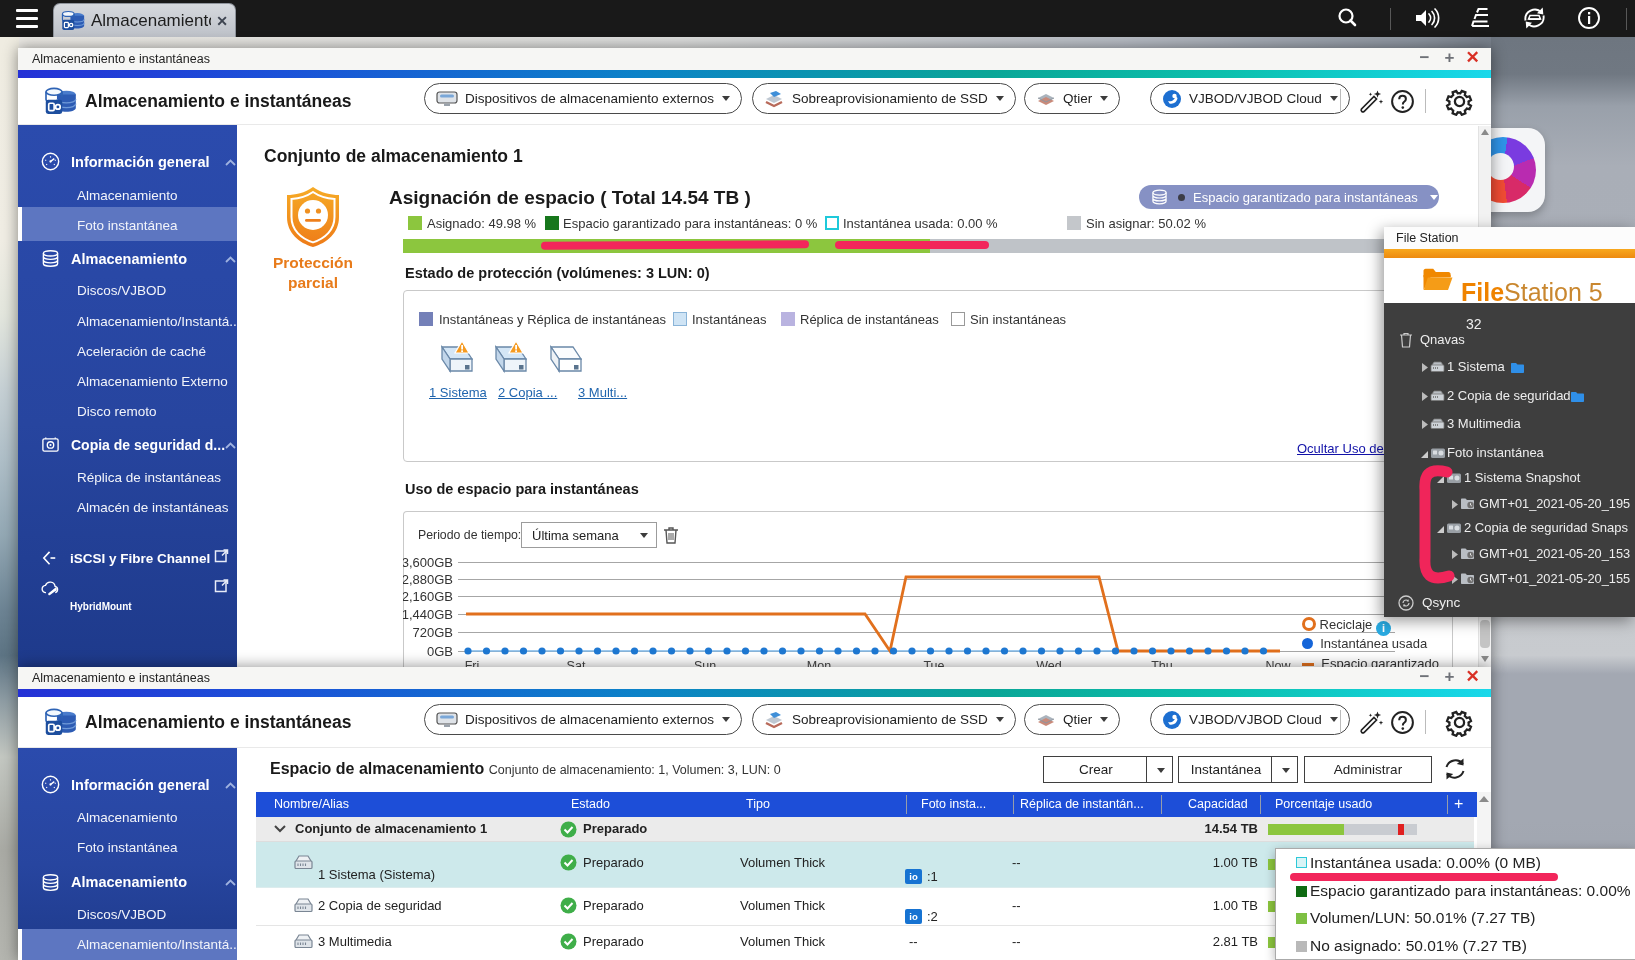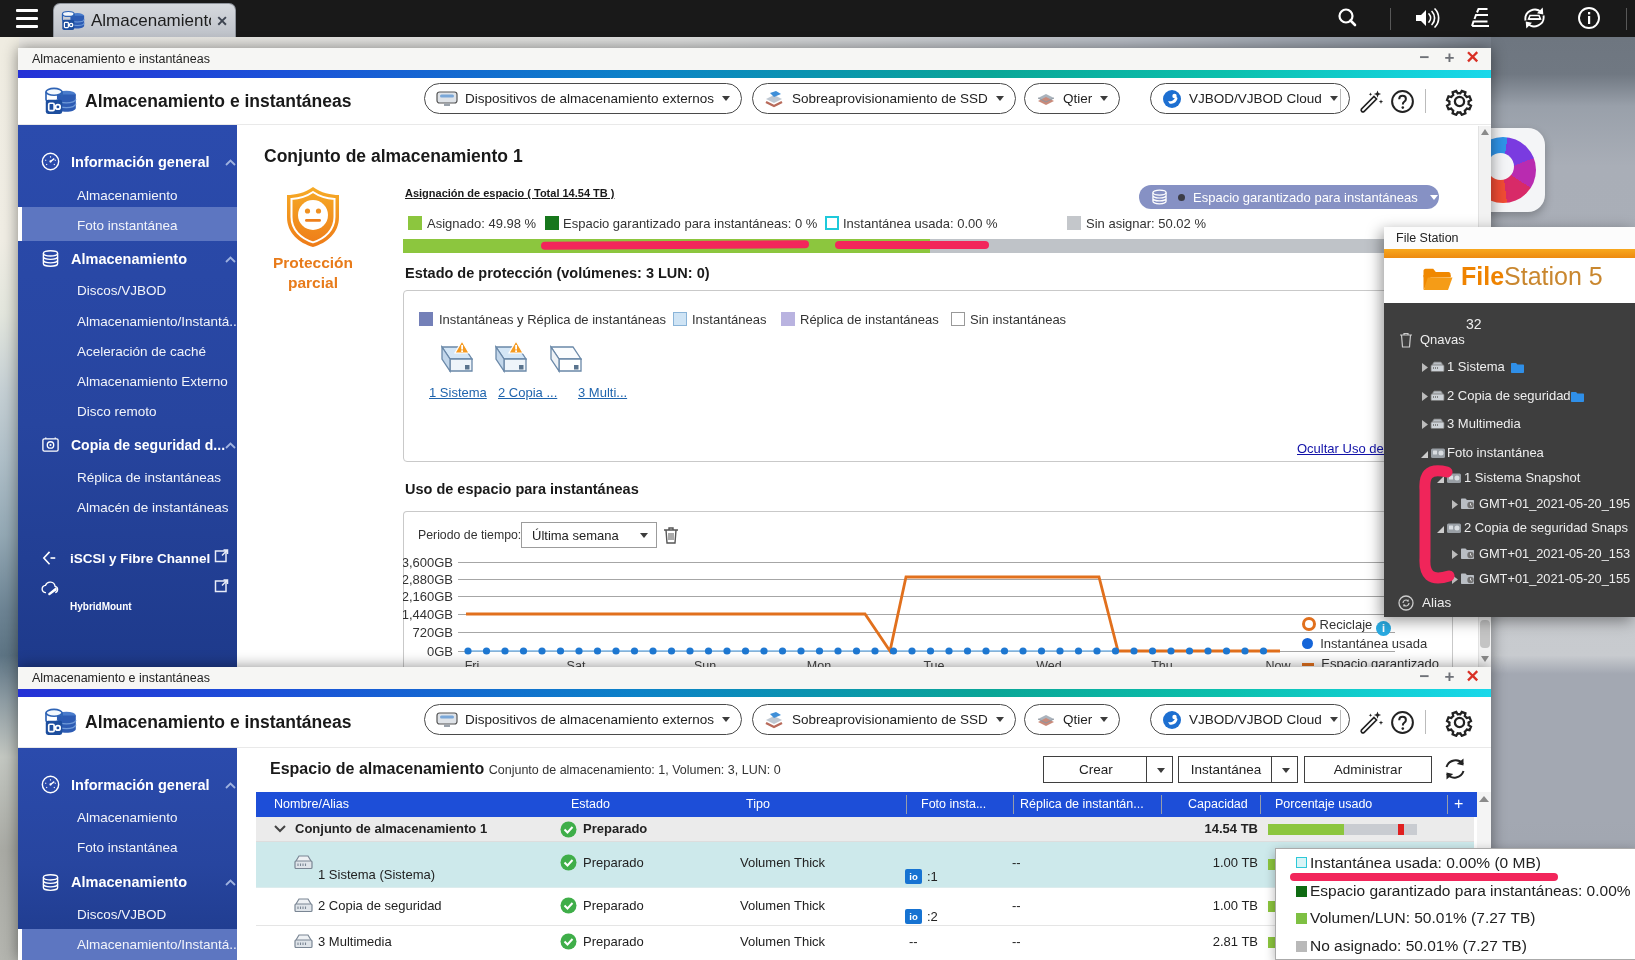--- a/index.html
+++ b/index.html
@@ -248,21 +248,21 @@
           </linearGradient>
         </defs>
       <path d="M30 2C22 8 12 10 4 10v22c0 16 12 26 26 30 14-4 26-14 26-30V10C48 10 38 8 30 2z" fill="url(#shg)"></path>
       <path d="M30 7C23.5 11.5 15 13.6 8.5 14v18c0 13 9.5 21.5 21.5 25.4C42 53.5 51.5 45 51.5 32V14C45 13.6 36.5 11.5 30 7z" fill="none" stroke="#fff" stroke-width="2"></path>
       <circle cx="30" cy="30" r="15" fill="#fff"></circle>
       <circle cx="24.5" cy="26" r="2.6" fill="#ef9021"></circle>
         <circle cx="35.5" cy="26" r="2.6" fill="#ef9021"></circle>
       <rect x="22" y="34" width="16" height="2.8" rx="1.4" fill="#ee7f1b"></rect>
     </svg>
     <div class="abs" style="left:16px;top:128px;width:120px;text-align:center;font-weight:bold;font-size:15.5px;color:#e87b1a;line-height:20px;">Protección<br>parcial</div>
-    <div class="h1" style="position:absolute;left:168px;top:62px;font-size:11px;text-decoration:underline;">Asignación de espacio ( Total 14.54 TB )</div>
+    <div class="h1" style="position:absolute;left:152px;top:62px;font-size:19px;">Asignación de espacio ( Total 14.54 TB )</div>
 
     <span class="abs legend-sq" style="left:171px;top:91px;background:#8cc63e;"></span>
     <div class="abs" style="left:190px;top:91px;font-size:13px;color:#333;">Asignado: 49.98 %</div>
     <span class="abs legend-sq" style="left:308px;top:91px;background:#17771c;"></span>
     <div class="abs" style="left:326px;top:91px;font-size:13px;color:#333;">Espacio garantizado para instantáneas: 0 %</div>
     <span class="abs legend-sq" style="left:588px;top:91px;background:#fff;border:2.5px solid #1ec9da;"></span>
     <div class="abs" style="left:606px;top:91px;font-size:13px;color:#333;">Instantánea usada: 0.00 %</div>
     <span class="abs legend-sq" style="left:830px;top:91px;background:#c4c7cb;"></span>
     <div class="abs" style="left:849px;top:91px;font-size:13px;color:#333;">Sin asignar: 50.02 %</div>
 
@@ -638,21 +638,21 @@
   <div class="abs" style="left:0;top:0;width:251px;height:22px;background:#fcfcfc;">
       <span style="position:absolute;left:12px;top:4px;font-size:12.5px;color:#222;">File Station</span>
     </div>
   <div class="abs" style="left:0;top:22px;width:251px;height:9px;background:linear-gradient(#f8a81e,#ed8a10);"></div>
   <div class="abs" style="left:0;top:31px;width:251px;height:45px;background:#fff;">
     <svg class="abs" style="left:38px;top:9px" width="31" height="25" viewBox="0 0 31 25">
         <path d="M1.5 4c0-1.2.9-2.2 2.1-2.2h7.6l2.6 3.2h12.7c1.2 0 2.1 1 2.1 2.2v3H1.5z" fill="#f08800"></path>
         <path d="M1.5 23V8h27v2l-20 .5z" fill="#f08800"></path>
         <path d="M5.8 10.5h24.7L26 23H1.8z" fill="#f59c17"></path>
       </svg>
-    <div class="abs" style="left:77px;top:4px;font-size:25px;color:#c9872f;text-align:right;"><span style="font-weight:bold;color:#ef8300;">File</span>Station 5</div>
+    <div class="abs" style="left:77px;top:20px;font-size:25px;color:#c9872f;text-align:right;"><span style="font-weight:bold;color:#ef8300;">File</span>Station 5</div>
   </div>
   <div class="abs" style="left:0;top:76px;width:251px;height:314px;background:#3e3e3e;color:#eee;font-size:13px;overflow:hidden;">
     <div class="abs" style="left:82px;top:13px;font-size:14px;">32</div>
     <svg class="abs" style="left:15px;top:29px" width="14" height="16" viewBox="0 0 14 16">
         <path d="M1 3h12M5 3V1.5h4V3M2.5 3l1 12h7l1-12" fill="none" stroke="#ccc" stroke-width="1.2"></path>
       </svg>
       <div class="abs" style="left:36px;top:29px;">Qnavas</div>
     <svg class="abs" style="left:37px;top:60px" width="7" height="9" viewBox="0 0 7 9">
         <path d="M1 0l6 4.5L1 9z" fill="#bbb"></path>
       </svg>
@@ -739,21 +739,21 @@
         <circle cx="10.5" cy="8" r="3.2" fill="#707070"></circle>
         <path d="M10.5 6.2V8l1.3 1" stroke="#eee" stroke-width="0.9" fill="none"></path>
       </svg>
       <div class="abs" style="left:95px;top:268px;font-size:12.8px;white-space:nowrap;">GMT+01_2021-05-20_155</div>
     <svg class="abs" style="left:14px;top:292px" width="16" height="16" viewBox="0 0 16 16">
         <circle cx="8" cy="8" r="7" fill="none" stroke="#ccc" stroke-width="1.3"></circle>
         <path d="M5 8a3 3 0 0 1 5.2-2M11 8a3 3 0 0 1-5.2 2" fill="none" stroke="#ccc" stroke-width="1.2"></path>
         <polygon points="10.5,4.2 10.7,6.8 8.3,6" fill="#ccc"></polygon>
         <polygon points="5.5,11.8 5.3,9.2 7.7,10" fill="#ccc"></polygon>
       </svg>
-      <div class="abs" style="left:38px;top:292px;font-size:13.5px;">Alias</div>
+      <div class="abs" style="left:38px;top:292px;font-size:13.5px;">Qsync</div>
   </div>
 </div>
 
 <div class="abs" style="left:1275px;top:848px;width:361px;height:112px;background:#fff;border:1px solid #aaa;box-shadow:0 3px 10px rgba(0,0,0,.3);z-index:30;font-size:15.5px;color:#222;">
   <span class="abs" style="left:20px;top:8px;width:11px;height:11px;background:#d8f4f6;border:1.5px solid #2ec9d8;"></span>
   <div class="abs" style="left:34px;top:5px;white-space:nowrap;">Instantánea usada: 0.00% (0 MB)</div>
   <span class="abs" style="left:20px;top:37px;width:11px;height:11px;background:#0e6b12;"></span>
   <div class="abs" style="left:34px;top:33px;white-space:nowrap;">Espacio garantizado para instantáneas: 0.00%</div>
   <span class="abs" style="left:20px;top:64px;width:11px;height:11px;background:#7ec043;"></span>
   <div class="abs" style="left:34px;top:60px;white-space:nowrap;">Volumen/LUN: 50.01% (7.27 TB)</div>

